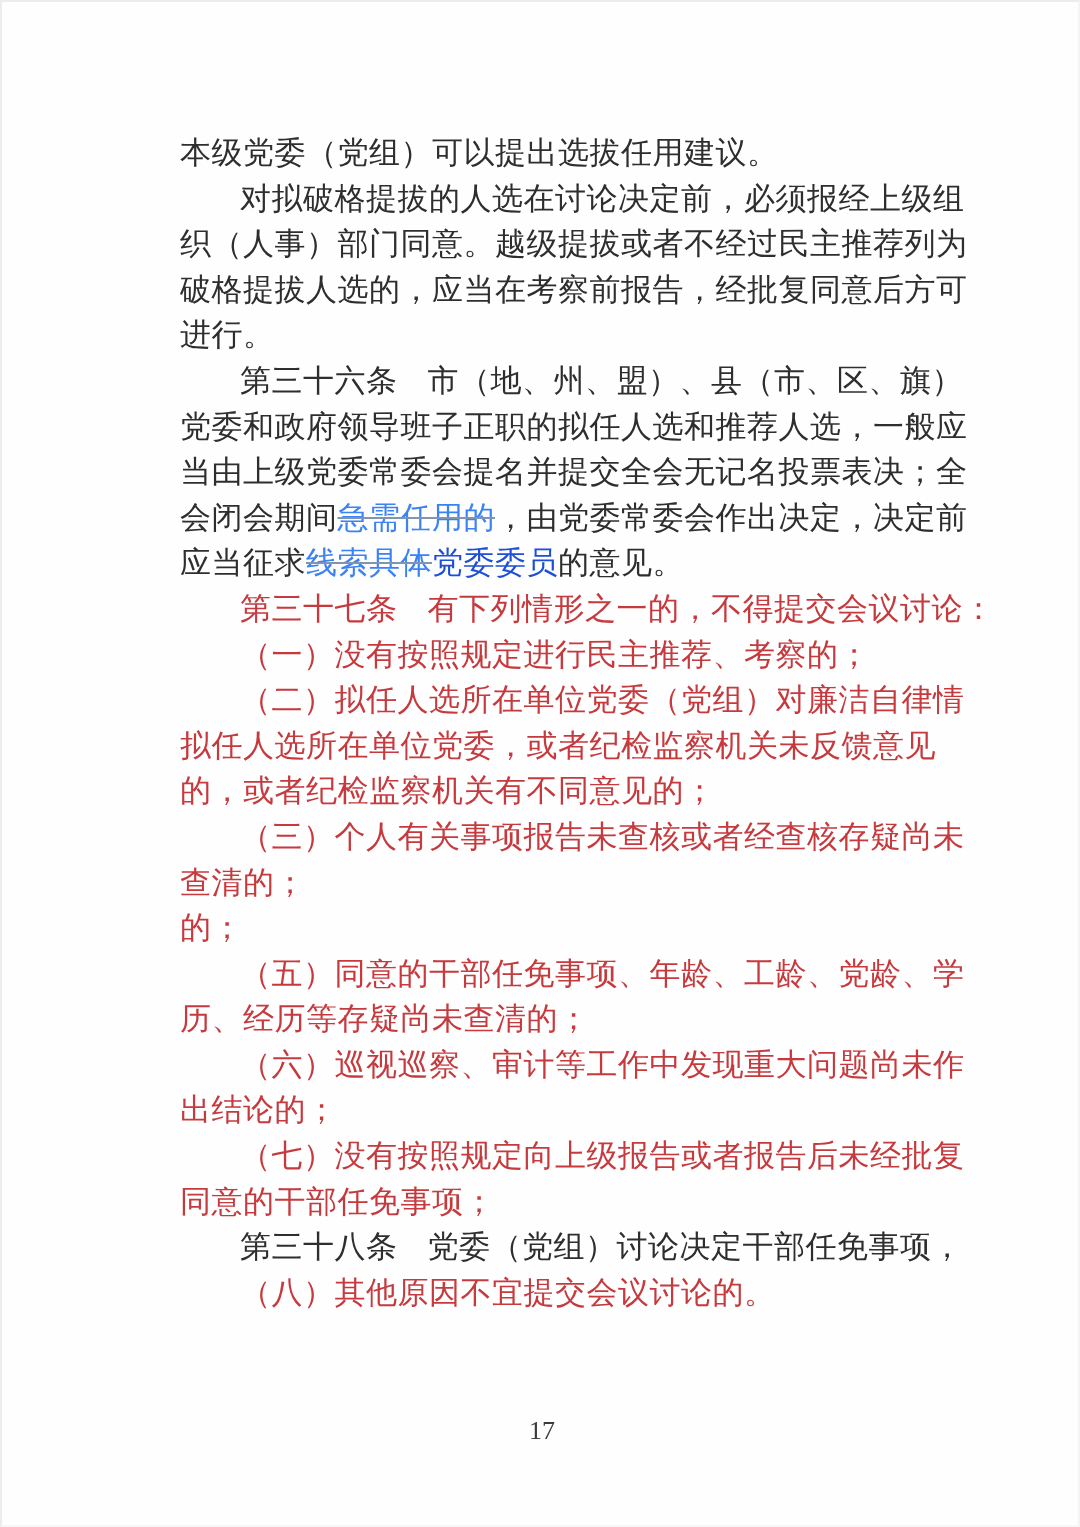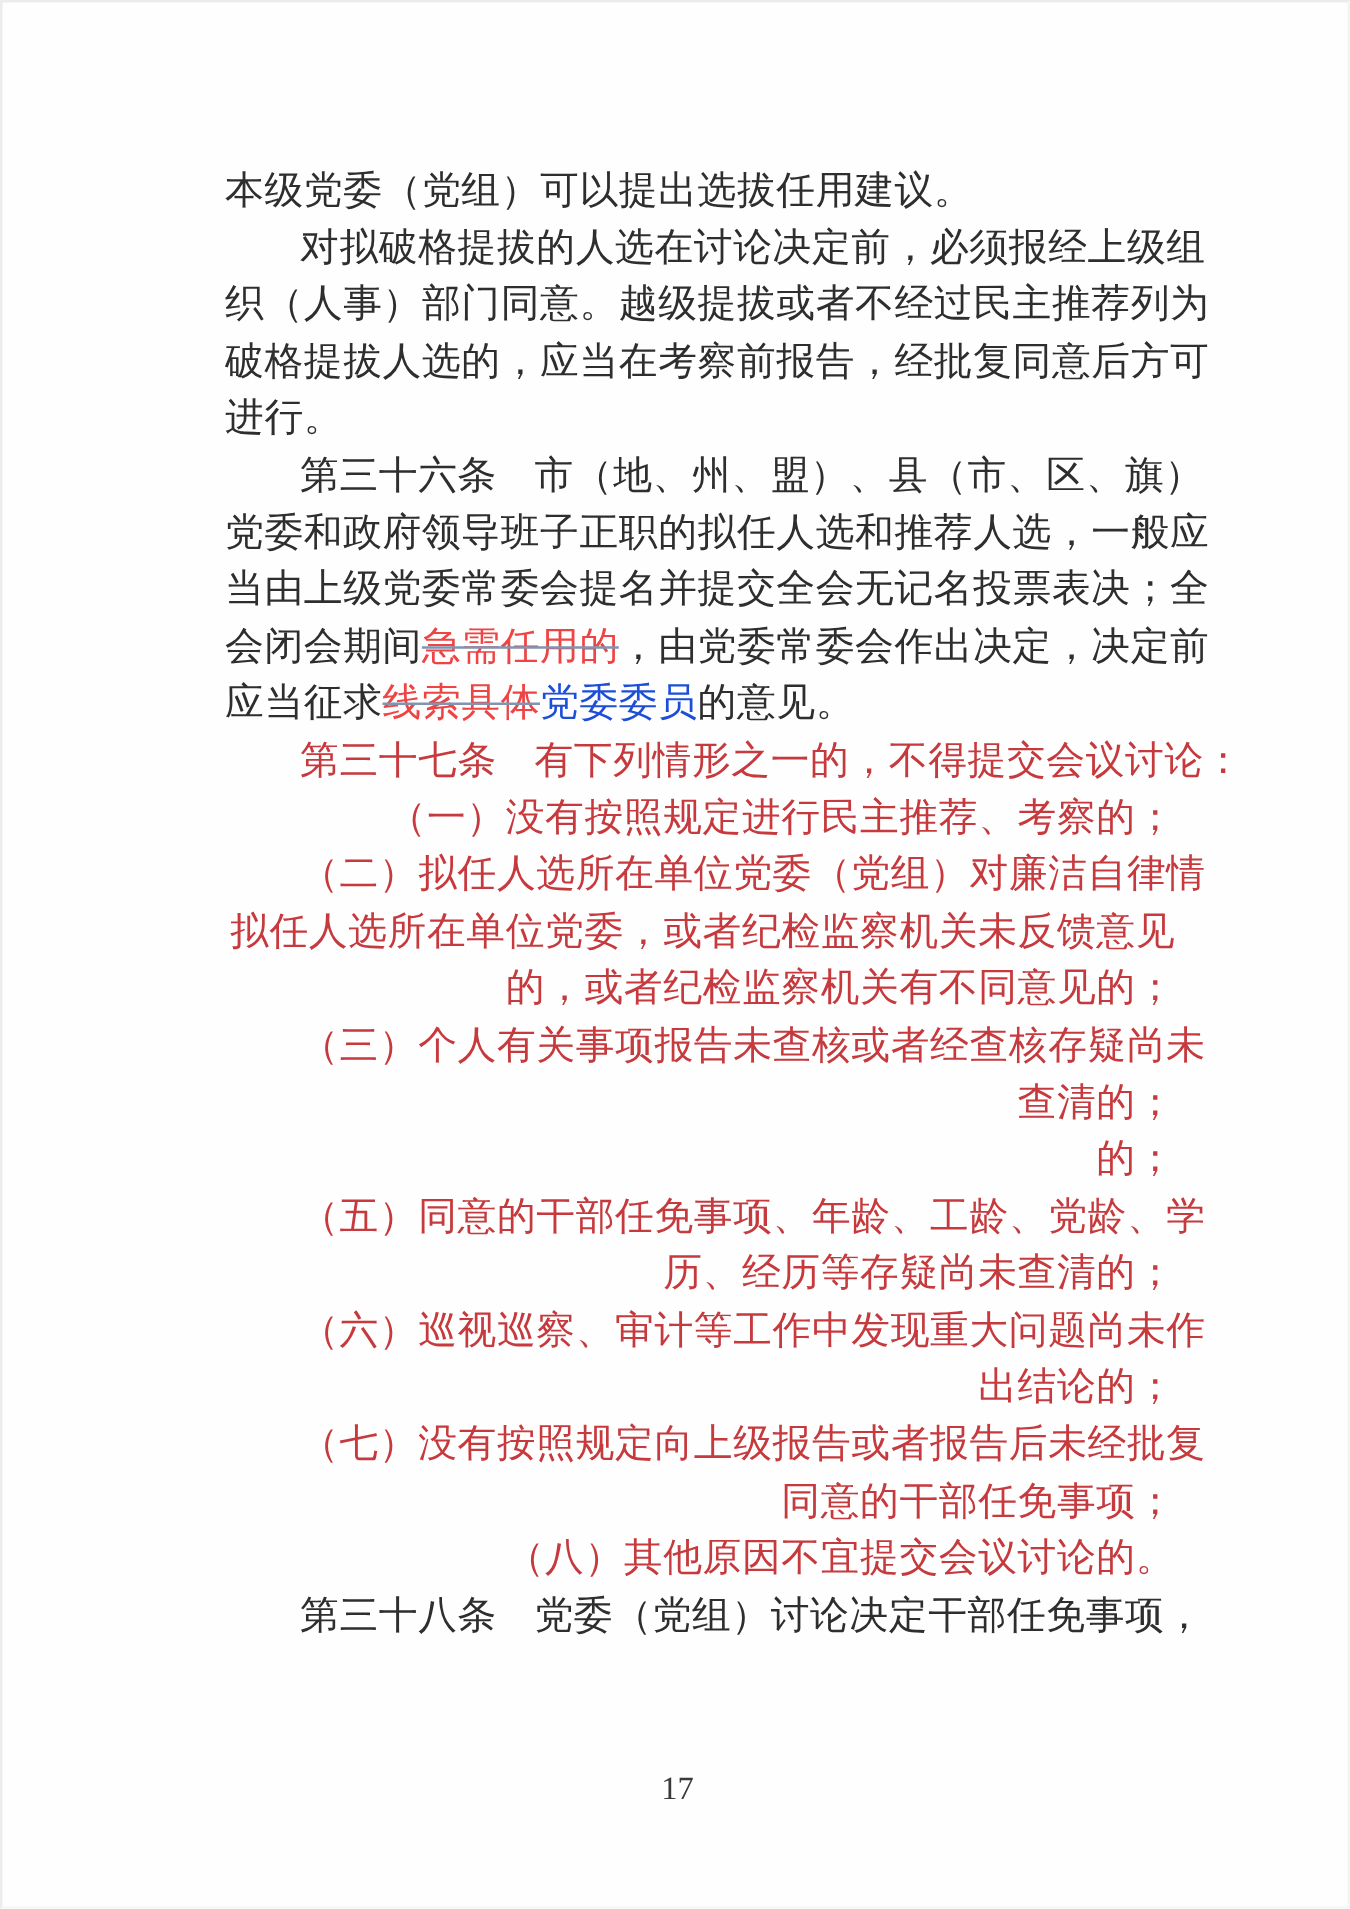--- a/index.html
+++ b/index.html
@@ -33,24 +33,24 @@
       font-size: 31px;
       color: #2e2e2e;
     }
     .line {
       height: 45.6px;
       line-height: 45.6px;
       white-space: nowrap;
       letter-spacing: 0.5px;
     }
     .line.indent { padding-left: 60px; }
-    .red { color: #c63a3e; text-align: right; }
+    .red { color: #c63a3e; }
     .black { color: #2e2e2e; }
     .deleted {
-      color: #ef4444;
+      color: #3b82f6;
       text-decoration: line-through;
       text-decoration-color: #8194b0;
       text-decoration-thickness: 2px;
     }
     .inserted { color: #1d4ed8; }
     .gap { display: inline-block; width: 30px; }
     .page-number {
       position: absolute;
       left: 0;
       width: 1080px;
@@ -143,24 +143,24 @@
       <span>出结论的；</span>
     </div>
 
     <div class="line red indent">
       <span>（七）没有按照规定向上级报告或者报告后未经批复</span>
     </div>
     <div class="line red">
       <span>同意的干部任免事项；</span>
     </div>
 
+    <div class="line black indent">
+      <span>第三十八条</span><span class="gap"></span><span>党委（党组）讨论决定干部任免事项，</span>
+    </div>
+
     <div class="line red indent">
       <span>（八）其他原因不宜提交会议讨论的。</span>
-    </div>
-
-    <div class="line black indent">
-      <span>第三十八条</span><span class="gap"></span><span>党委（党组）讨论决定干部任免事项，</span>
     </div>
 
   </div>
 
   <div class="page-number">17</div>
 </div>
 
 </body></html>

